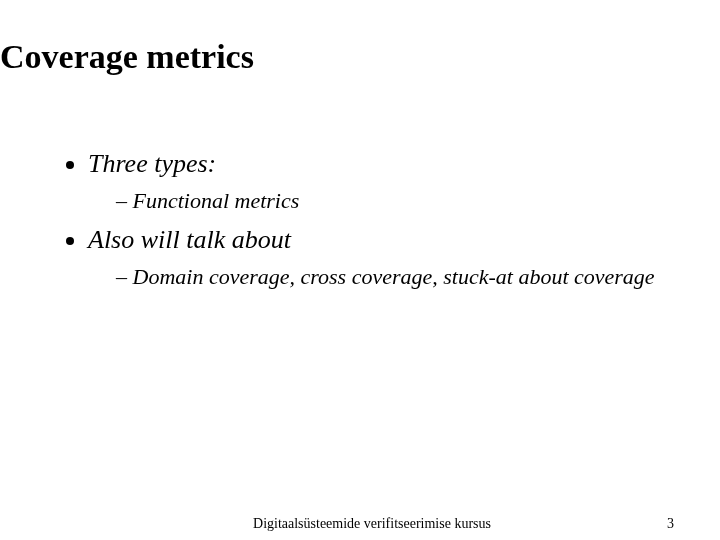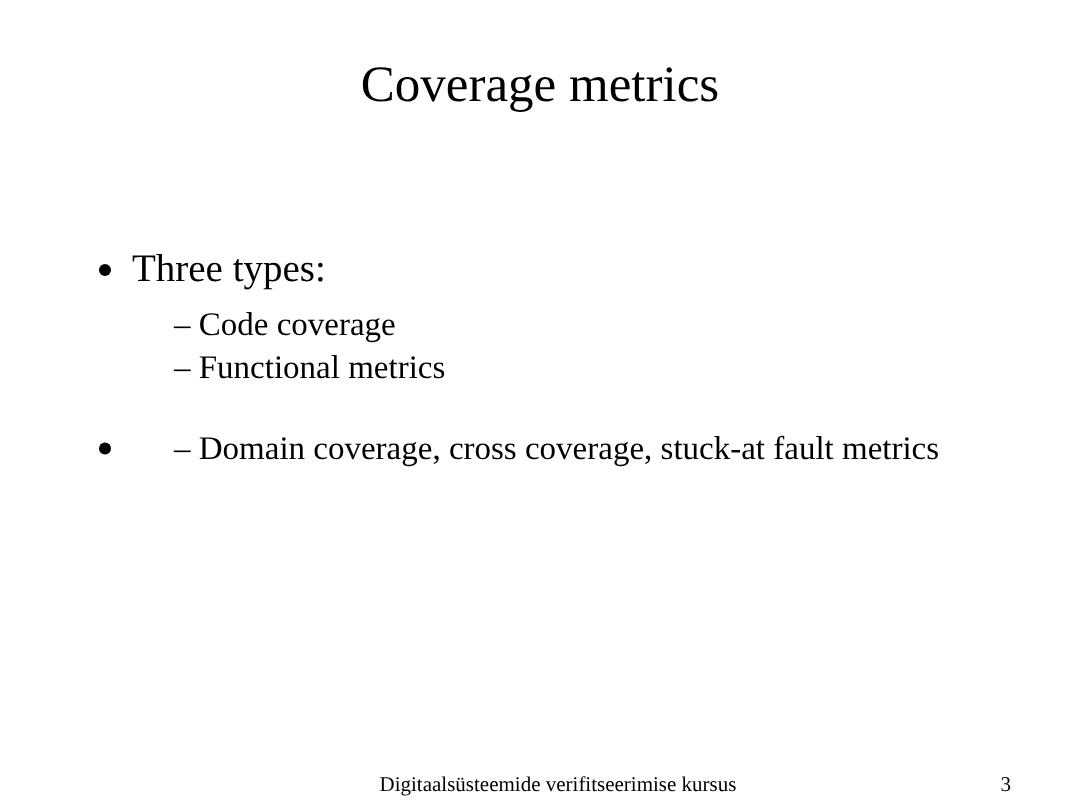--- a/index.html
+++ b/index.html
@@ -16,39 +16,39 @@
     position: relative;
     width: 720px;
     height: 540px;
     box-sizing: border-box;
   }
   .title {
     position: absolute;
     top: 38px;
     left: 0;
     width: 720px;
-    text-align: center;
     font-size: 34px;
-    font-weight: normal;
+    font-weight: bold;
   }
   .body {
     position: absolute;
     top: 140px;
     left: 60px;
     right: 60px;
     font-size: 26px;
     line-height: 1.25;
   }
   ul.level1 {
     list-style: disc;
     margin: 0;
     padding-left: 28px;
   }
   ul.level1 > li {
-    margin-top: 23px;
+    margin-top: 8px;
+    font-style: italic;
   }
   ul.level2 {
     list-style: none;
     margin: 6px 0 10px 0;
     padding-left: 28px;
     font-size: 22px;
   }
   ul.level2 > li {
     text-indent: -14px;
     padding-left: 14px;
@@ -80,27 +80,27 @@
 
 <div class="slide">
 
   <div class="title">Coverage metrics</div>
 
   <div class="body">
     <ul class="level1">
       <li>
         <span>Three types:</span>
         <ul class="level2">
-          <li>Code coverage</li>
           <li>Functional metrics</li>
         </ul>
       </li>
       <li>
+        <span>Also will talk about</span>
         <ul class="level2">
-          <li>Domain coverage, cross coverage, stuck-at fault metrics</li>
+          <li>Domain coverage, cross coverage, stuck-at about coverage</li>
         </ul>
       </li>
     </ul>
   </div>
 
   <div class="footer">
     <div class="footer-center">Digitaalsüsteemide verifitseerimise kursus</div>
     <div class="footer-right">3</div>
   </div>
 

